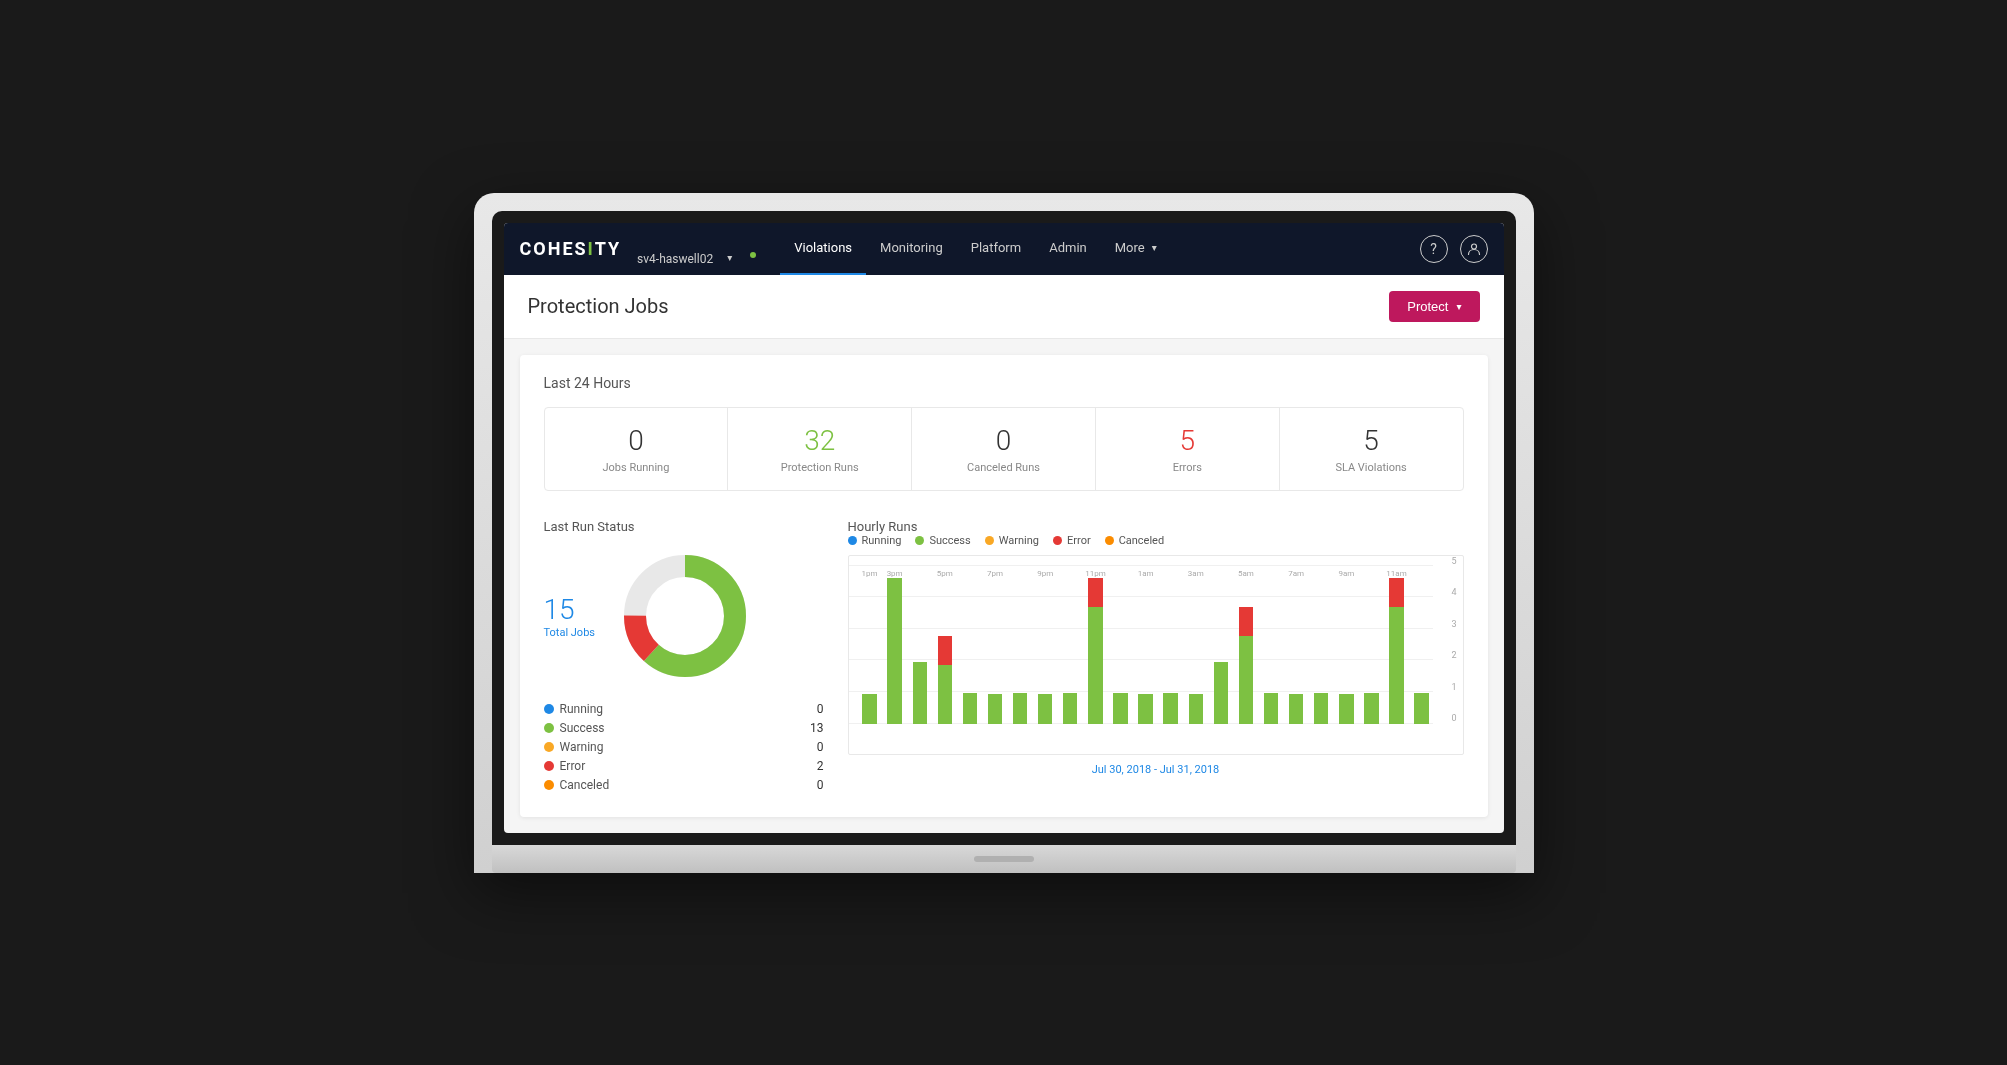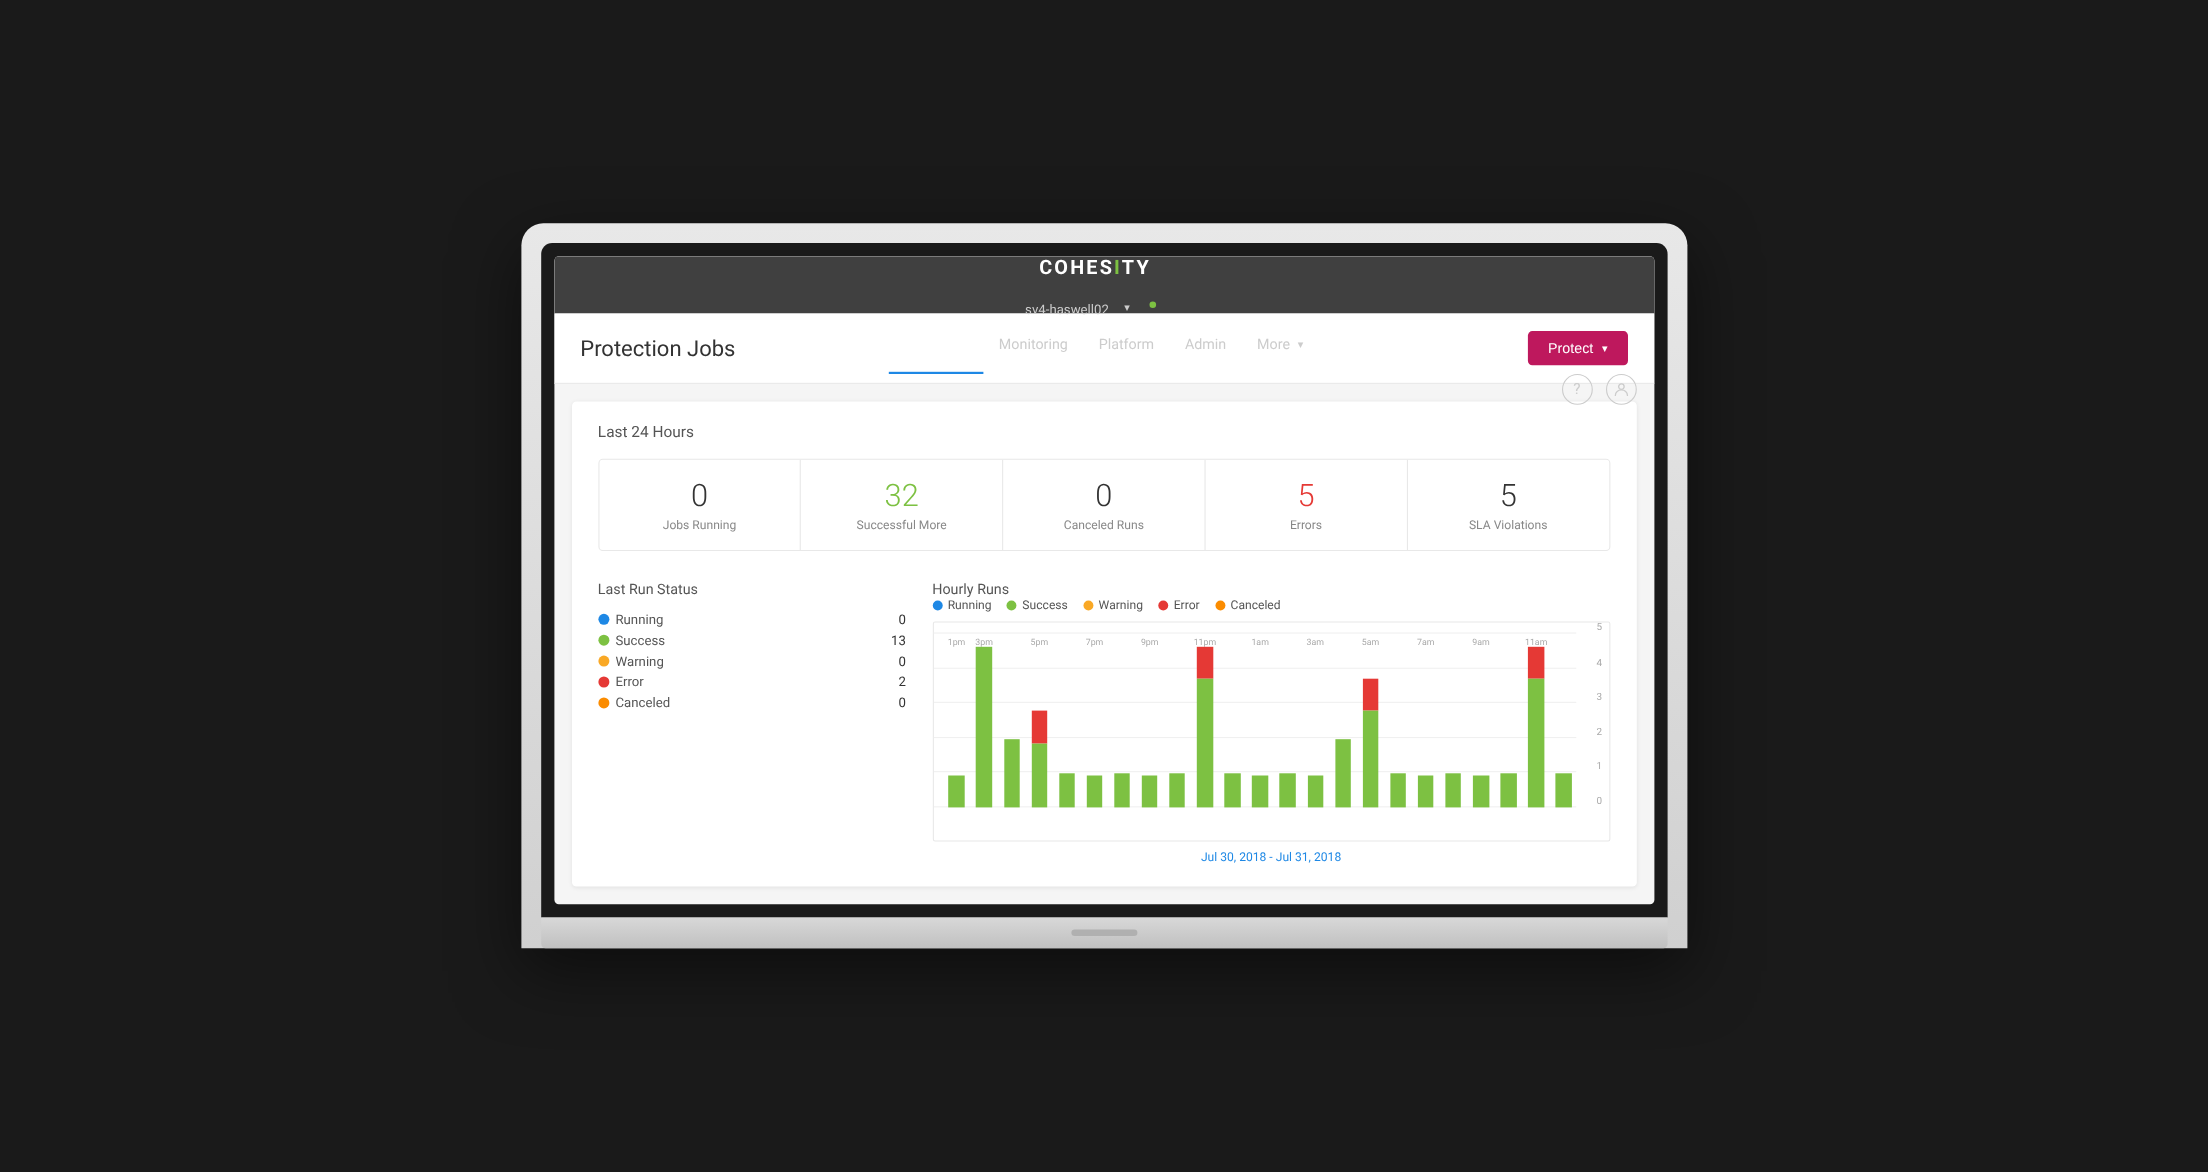--- a/index.html
+++ b/index.html
@@ -42,27 +42,26 @@
     }
     .laptop-base-notch {
       width: 60px;
       height: 6px;
       background: #b0b0b0;
       border-radius: 3px;
     }
 
     
     .nav-bar {
-      background: #404040;
+      background: #0f172a;
       display: flex;
       align-items: center;
       padding: 0 16px;
       height: 52px;
       gap: 0;
-      flex-direction: column;
     }
     .nav-logo {
       display: flex;
       align-items: center;
       gap: 8px;
       margin-right: 16px;
     }
     .nav-logo-text {
       color: white;
       font-size: 18px;
@@ -428,40 +427,56 @@
 
         <div class="section-title">Last 24 Hours</div>
 
         <div class="stats-row">
           <div class="stat-item">
             <span class="stat-value">0</span>
             <span class="stat-label">Jobs Running</span>
           </div>
           <div class="stat-item">
             <span class="stat-value green">32</span>
-            <span class="stat-label">Successful More</span>
+            <span class="stat-label">Protection Runs</span>
           </div>
           <div class="stat-item">
             <span class="stat-value">0</span>
             <span class="stat-label">Canceled Runs</span>
           </div>
           <div class="stat-item">
             <span class="stat-value red">5</span>
             <span class="stat-label">Errors</span>
           </div>
           <div class="stat-item">
             <span class="stat-value">5</span>
             <span class="stat-label">SLA Violations</span>
           </div>
         </div>
 
         <div class="bottom-section">
 
           <div class="last-run-status">
             <div class="last-run-title">Last Run Status</div>
+            <div class="donut-container">
+              <div>
+                <div class="donut-total-num">15</div>
+                <div class="donut-total-label">Total Jobs</div>
+              </div>
+              <svg class="donut-svg" viewBox="0 0 140 140">
+
+                <circle cx="70" cy="70" r="50" fill="none" stroke="#e8e8e8" stroke-width="22"></circle>
+
+                <circle cx="70" cy="70" r="50" fill="none" stroke="#7dc142" stroke-width="22" stroke-dasharray="272.27 314.16" stroke-dashoffset="78.54" transform="rotate(-90 70 70)"></circle>
+
+                <circle cx="70" cy="70" r="50" fill="none" stroke="#e53935" stroke-width="22" stroke-dasharray="41.89 314.16" stroke-dashoffset="-193.73" transform="rotate(-90 70 70)"></circle>
+
+                <circle cx="70" cy="70" r="38" fill="white"></circle>
+              </svg>
+            </div>
             <div class="legend">
               <div class="legend-item">
                 <div class="legend-dot" style="background:#1e88e5"></div>
                 <span>Running</span>
                 <span class="legend-value">0</span>
               </div>
               <div class="legend-item">
                 <div class="legend-dot" style="background:#7dc142"></div>
                 <span>Success</span>
                 <span class="legend-value">13</span>

